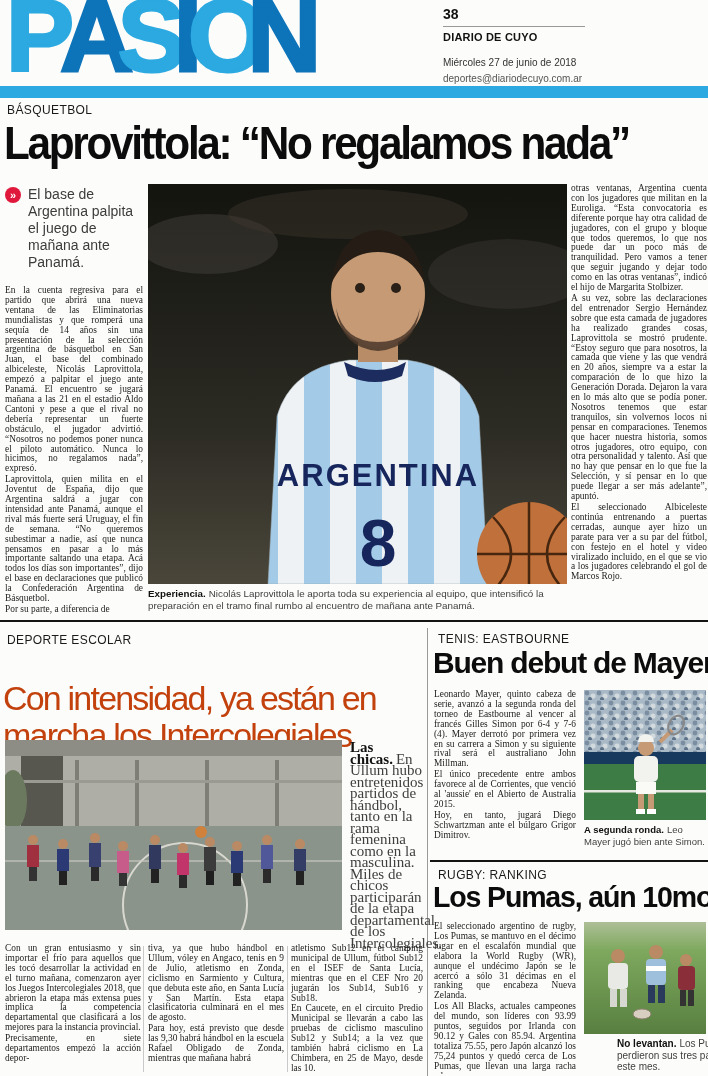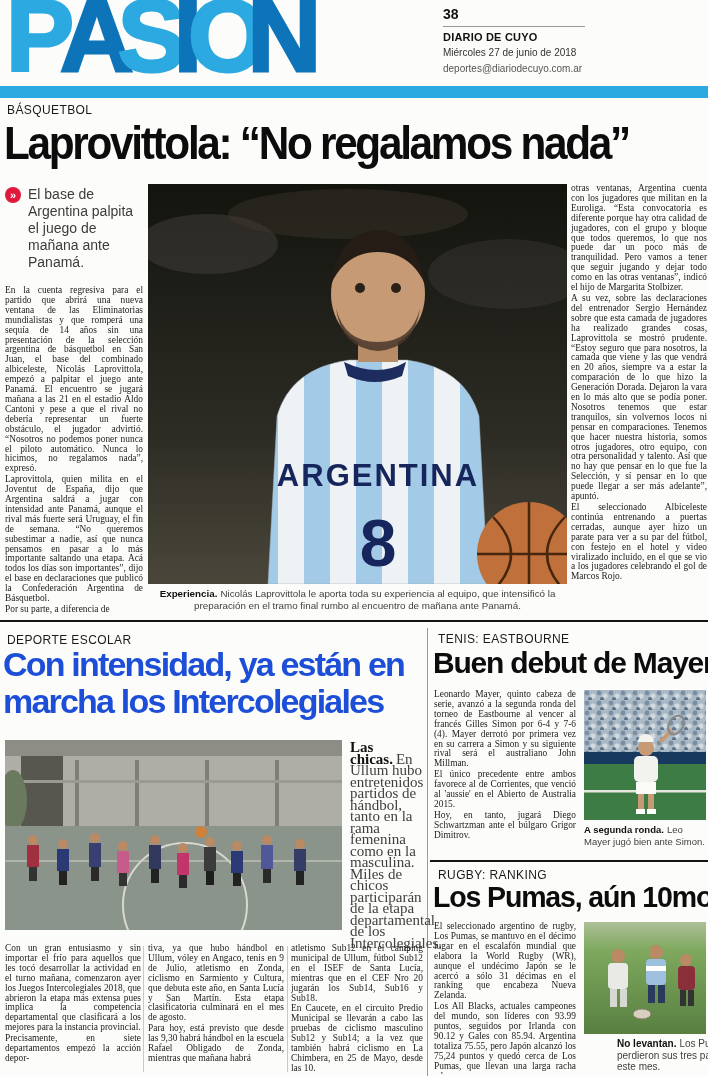--- a/index.html
+++ b/index.html
@@ -9,29 +9,29 @@
   .logo{position:absolute;left:6px;top:-14px;height:100px;white-space:nowrap;
         font-family:"Liberation Sans",sans-serif;font-weight:bold;font-size:102px;line-height:100px;}
   .logo span{display:inline-block;-webkit-text-stroke:3px currentColor;}
   .l-light{color:#2ba9e0;} .l-dark{color:#0d74ba;}
   .logo .l2{margin-left:-14px}.logo .l3{margin-left:-16px}.logo .l4{margin-left:-12px}
   .logo .l5{margin-left:-14px}.logo .l6{margin-left:-20px}
   .masthead{position:absolute;left:443px;top:6px;width:160px;}
   .pagenum{font-weight:bold;font-size:14px;color:#111;}
   .mast-rule{border:0;border-top:1px solid #999;margin:4px 0 4px 0;width:142px;}
   .papername{font-weight:bold;font-size:11px;color:#111;letter-spacing:.2px;}
-  .mastdate{font-size:10px;color:#333;margin-top:4px;}
+  .mastdate{font-size:10px;color:#333;margin-top:14px;}
   .mastmail{font-size:10px;color:#555;margin-top:5px;}
   .bluebar{position:absolute;left:0;top:86px;width:708px;height:12px;background:#2ba9e0;}
   
   .kicker{position:absolute;font-size:12px;color:#1a1a1a;letter-spacing:.4px;text-align:center;}
   .headline1{position:absolute;left:4px;top:116px;font-weight:bold;font-size:46px;color:#0c0c0c;
              letter-spacing:-2.5px;white-space:nowrap;transform:scaleX(.92);transform-origin:left top;}
-  .headline2{position:absolute;left:3px;top:646px;width:424px;font-weight:bold;font-size:34px;
-             line-height:37px;color:#1d4ed8;letter-spacing:-1.8px;}
+  .headline2{position:absolute;left:3px;top:680px;width:424px;font-weight:normal;font-size:34px;
+             line-height:37px;color:#c2410c;letter-spacing:-1.8px;}
   .headline3{position:absolute;left:433px;top:646px;font-weight:bold;font-size:30px;color:#0c0c0c;
              letter-spacing:-1.2px;white-space:nowrap;}
   .headline4{position:absolute;left:433px;top:880px;font-weight:bold;font-size:30px;color:#0c0c0c;
              letter-spacing:-1.2px;white-space:nowrap;transform:scaleX(.95);transform-origin:left top;}
   
   .lead{position:absolute;left:5px;top:186px;width:138px;padding-left:23px;box-sizing:border-box;
         font-size:14px;line-height:17px;color:#3c3c3c;}
   .lead-icon{position:absolute;left:0;top:1px;width:16px;height:16px;border-radius:50%;
              background:#e0193c;color:#fff;font-weight:bold;font-size:11px;line-height:16px;
              text-align:center;}
@@ -115,21 +115,21 @@
         <text x="230" y="382" text-anchor="middle" font-family="Liberation Sans, sans-serif" font-weight="bold" font-size="66" fill="#16265c">8</text>
       </g>
 
       <g>
         <circle cx="381" cy="370" r="52" fill="#c0703a"></circle>
         <path d="M329 370 h104 M381 318 v104 M345 333 q36 37 0 74 M417 333 q-36 37 0 74" stroke="#46260f" stroke-width="2.5" fill="none"></path>
       </g>
     </svg>
   </div>
 
-  <div class="cap" style="left:148px;top:588px;width:419px;text-align:center;">
+  <div class="cap" style="left:148px;top:588px;width:419px;">
     <span class="lead-in">Experiencia.</span><span>Nicolás Laprovittola le aporta toda su experiencia al equipo, que intensificó la preparación en el tramo final rumbo al encuentro de mañana ante Panamá.</span>
   </div>
 
   <div class="col bt" style="left:571px;top:184px;width:136px;height:436px;">
     <p>otras ventanas, Argentina cuenta con los jugadores que militan en la Euroliga. “Esta convocatoria es diferente porque hay otra calidad de jugadores, con el grupo y bloque que todos queremos, lo que nos puede dar un poco más de tranquilidad. Pero vamos a tener que seguir jugando y dejar todo como en las otras ventanas”, indicó el hijo de Margarita Stolbizer.</p>
     <p>A su vez, sobre las declaraciones del entrenador Sergio Hernández sobre que esta camada de jugadores ha realizado grandes cosas, Laprovittola se mostró prudente. “Estoy seguro que para nosotros, la camada que viene y las que vendrá en 20 años, siempre va a estar la comparación de lo que hizo la Generación Dorada. Dejaron la vara en lo más alto que se podía poner. Nosotros tenemos que estar tranquilos, sin volvernos locos ni pensar en comparaciones. Tenemos que hacer nuestra historia, somos otros jugadores, otro equipo, con otra personalidad y talento. Así que no hay que pensar en lo que fue la Selección, y sí pensar en lo que puede llegar a ser más adelante”, apuntó.</p>
     <p>El seleccionado Albiceleste continúa entrenando a puertas cerradas, aunque ayer hizo un parate para ver a su par del fútbol, con festejo en el hotel y video viralizado incluido, en el que se vio a los jugadores celebrando el gol de Marcos Rojo.</p>
   </div>
 
   <div class="hrule" style="left:0;top:620px;width:708px;height:2px;"></div>

